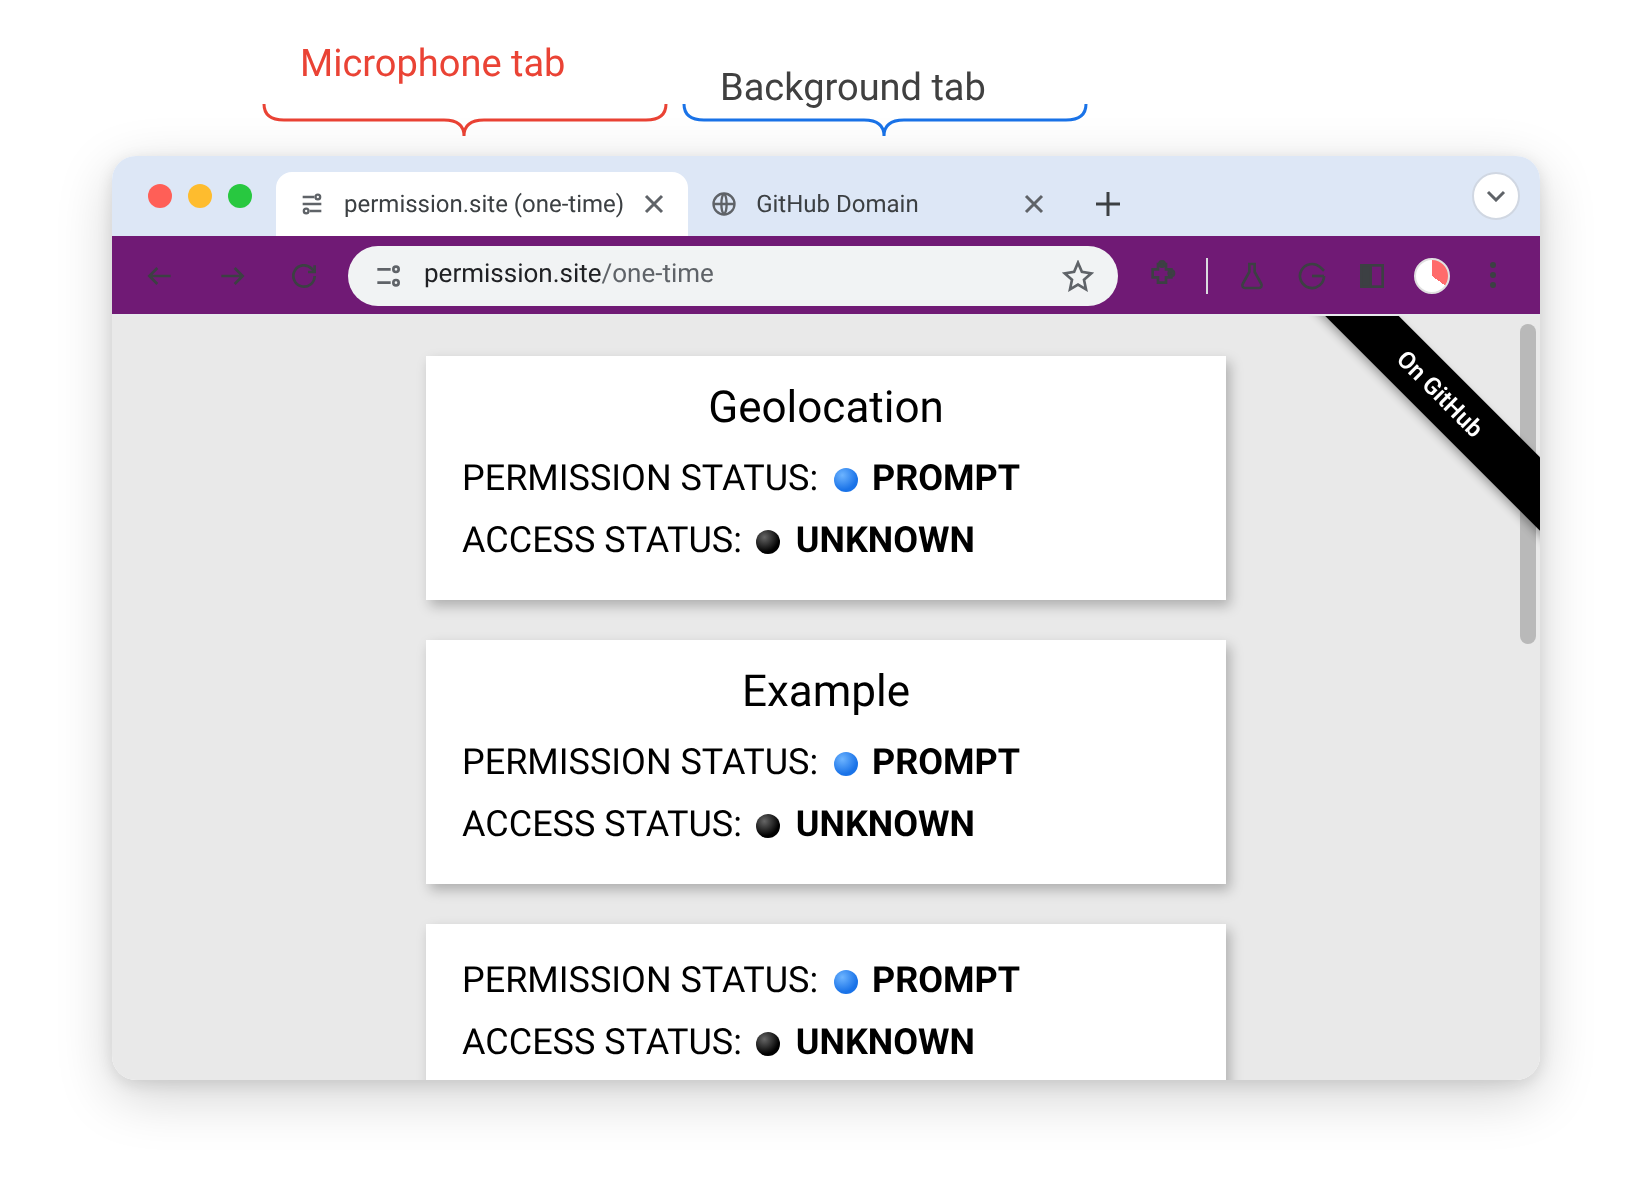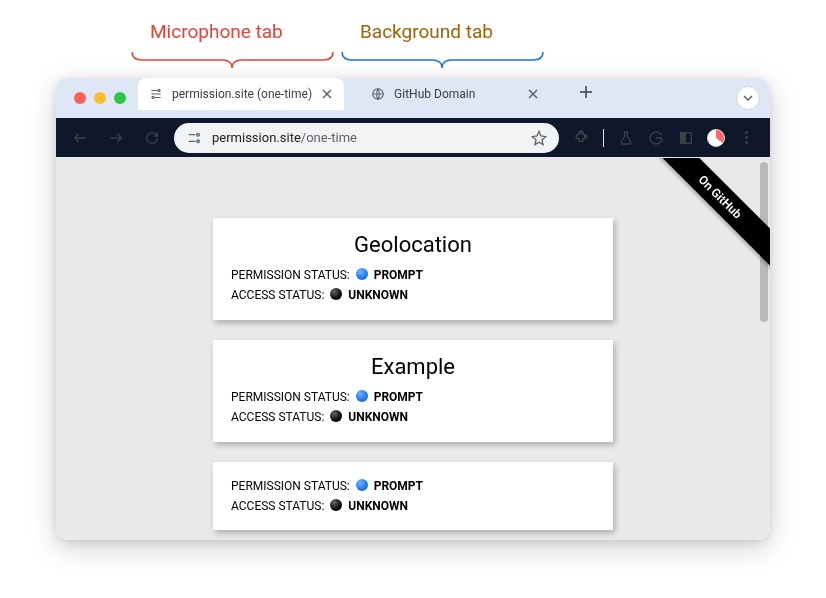--- a/index.html
+++ b/index.html
@@ -18,21 +18,21 @@
       display: flex;
       justify-content: flex-start;
     }
     .anno {
       font-size: 19px;
       font-weight: 400;
       text-align: center;
       position: absolute;
     }
     .anno-fg { color: #ea4335; left: 150px; }
-    .anno-bg { color: #a16207; left: 360px; }
+    .anno-bg { color: #404040; left: 360px; margin-top: 12px; }
     .brace {
       position: absolute;
       top: 50px;
       font-size: 0;
     }
     .brace svg { display: block; }
     .brace-fg { left: 130px; }
     .brace-bg { left: 340px; }
     .browser-window {
       position: absolute;
@@ -62,22 +62,23 @@
       align-items: center;
       height: 100%;
       padding: 0 12px 0 6px;
     }
     .tlight { width: 12px; height: 12px; border-radius: 50%; }
     .tl-red { background: #ff5f57; }
     .tl-yellow { background: #febc2e; }
     .tl-green { background: #28c840; }
     .tabs {
       display: flex;
+      align-items: flex-end;
       height: 100%;
-      gap: 16px;
+      gap: 0;
     }
     .tab {
       height: 32px;
       display: flex;
       align-items: center;
       padding: 0 10px;
       font-size: 12px;
       color: #3c4043;
       border-radius: 8px 8px 0 0;
       gap: 8px;
@@ -105,21 +106,21 @@
       background: #fff;
       border-radius: 12px;
       border: 1px solid #d0d7e2;
       display: flex; align-items: center; justify-content: center;
       color: #5f6368;
       cursor: pointer;
     }
     
     .toolbar {
       height: 40px;
-      background: #0f172a;
+      background: #701a75;
       display: flex;
       align-items: center;
       padding: 0 10px;
       gap: 8px;
       border-bottom: 1px solid #e8eaed;
     }
     .nav-btn {
       width: 28px; height: 28px;
       display: flex; align-items: center; justify-content: center;
       color: #3c4043;
@@ -205,37 +206,36 @@
       transform: rotate(45deg);
       box-shadow: 0 2px 4px rgba(0,0,0,0.3);
       cursor: pointer;
     }
     .cards {
       padding: 20px 0 0 0;
       display: flex;
       flex-direction: column;
       align-items: center;
       gap: 20px;
-      margin-top: 40px;
     }
     .card {
       width: 400px;
       background: #fff;
       box-shadow: 2px 3px 6px rgba(0,0,0,0.25);
       padding: 14px 18px 14px 18px;
     }
     .card h2 {
       text-align: center;
       font-size: 22px;
       font-weight: 400;
       color: #000;
       margin-bottom: 8px;
     }
     .card .row {
-      font-size: 12px;
+      font-size: 18px;
       color: #000;
       line-height: 1.7;
     }
     .card .row .label { font-weight: 400; }
     .card .row .dot {
       display: inline-block;
       width: 12px; height: 12px;
       border-radius: 50%;
       vertical-align: -1px;
       margin: 0 3px;

